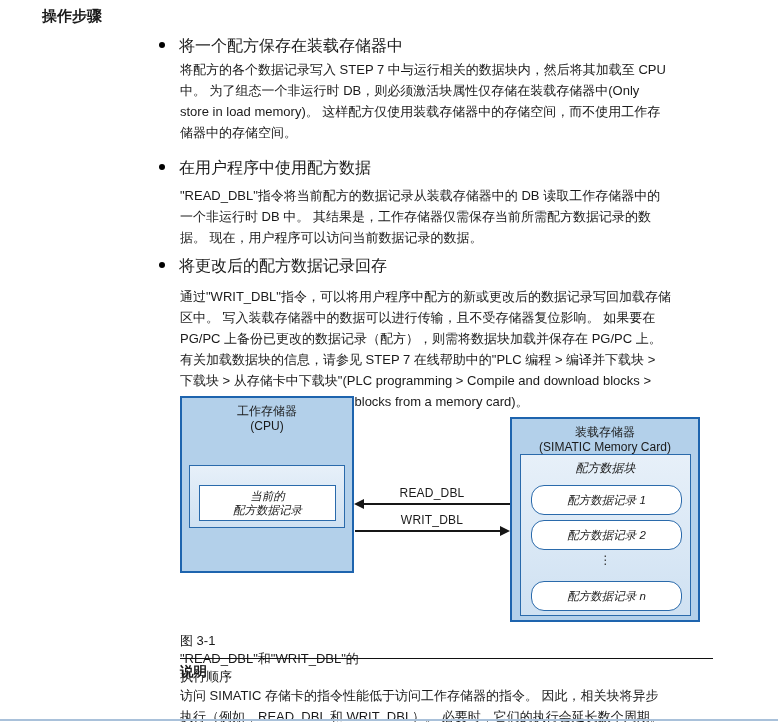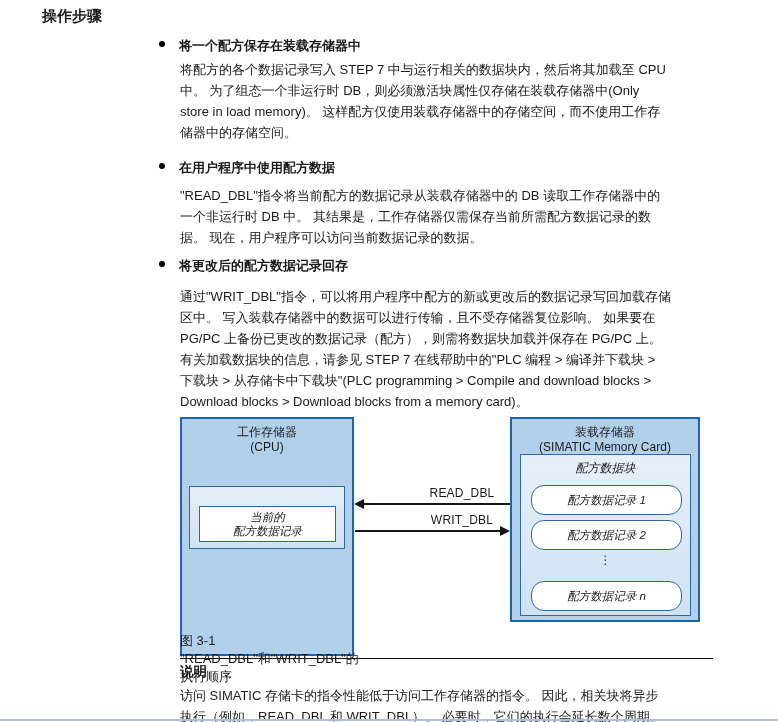--- a/index.html
+++ b/index.html
@@ -4,34 +4,34 @@
 <style>
   html,body{margin:0;padding:0;background:#fff;}
   .page{
     position:relative;width:778px;height:722px;background:#ffffff;overflow:hidden;
     font-family:"Liberation Sans","DejaVu Sans",sans-serif;color:#1a1a1a;
   }
   .abs{position:absolute;}
   .sec-head{left:42px;top:6px;font-size:15px;font-weight:bold;line-height:19px;}
   .bullet{left:159px;width:560px;}
   .dot{display:inline-block;width:6px;height:6px;border-radius:50%;background:#000;vertical-align:3px;margin-right:14px;}
-  .btitle{font-size:13px;font-weight:bold;}
+  .btitle{font-size:16px;font-weight:normal;}
   .para{left:180px;width:540px;font-size:13px;line-height:21px;white-space:pre-line;}
   
   .membox{box-sizing:border-box;background:#b3d0ea;border:2px solid #1e64ae;}
   .box-title{position:absolute;left:0;right:0;top:6px;text-align:center;font-size:12px;line-height:15px;white-space:pre-line;}
   .innerbox{position:absolute;box-sizing:border-box;border:1px solid #2a6aab;
     background:linear-gradient(to bottom,#e7f0f9,#cfe1f2);font-style:italic;}
   .inner-title{position:absolute;left:0;right:0;top:4px;text-align:center;font-size:12px;line-height:15px;}
   .whitebox{position:absolute;box-sizing:border-box;background:#ffffff;border:1px solid #2a6aab;
     display:flex;align-items:center;justify-content:center;text-align:center;
     font-size:11.5px;line-height:14px;white-space:pre-line;}
   .rec{font-size:11.5px;line-height:13px;border-radius:13px;}
   .ellipsis-row{position:absolute;left:0;right:0;text-align:center;font-size:12px;color:#333;}
-  .arrow-label{width:156px;text-align:center;font-size:12px;letter-spacing:.2px;padding-left:30px;}
+  .arrow-label{width:156px;text-align:center;font-size:12px;letter-spacing:.2px;}
   .hline{height:2px;background:#161616;}
   .tri-left{width:0;height:0;border-top:5px solid transparent;border-bottom:5px solid transparent;border-right:10px solid #161616;}
   .tri-right{width:0;height:0;border-top:5px solid transparent;border-bottom:5px solid transparent;border-left:10px solid #161616;}
   .caption{left:180px;top:632px;font-size:13px;}
   .cap-label{display:inline-block;width:73px;}
   .rule{left:180px;top:658px;width:533px;height:1px;background:#111;}
   .note-title{left:180px;top:663px;font-size:13.5px;font-weight:bold;}
   .bottom-rule{left:0;top:719px;width:778px;height:2px;background:#a9c1da;}
 </style>
 </head>
@@ -61,21 +61,21 @@
   </div>
   <div class="abs para" style="top:286px">通过"WRIT_DBL"指令，可以将用户程序中配方的新或更改后的数据记录写回加载存储
 区中。 写入装载存储器中的数据可以进行传输，且不受存储器复位影响。 如果要在
 PG/PC 上备份已更改的数据记录（配方），则需将数据块加载并保存在 PG/PC 上。
 有关加载数据块的信息，请参见 STEP 7 在线帮助中的"PLC 编程 &gt; 编译并下载块 &gt;
 下载块 &gt; 从存储卡中下载块"(PLC programming &gt; Compile and download blocks &gt;
 Download blocks &gt; Download blocks from a memory card)。</div>
 
   <div class="abs" style="left:0;top:0;width:0;height:0;">
 
-    <div class="abs membox" style="left:180px;top:417px;width:174px;height:239px;">
+    <div class="abs membox" style="left:180px;top:396px;width:174px;height:177px;">
       <div class="box-title">工作存储器
 (CPU)</div>
       <div class="innerbox" style="left:7px;top:67px;width:156px;height:63px;">
         <div class="whitebox" style="left:9px;top:19px;width:137px;height:36px;">当前的
 配方数据记录</div>
       </div>
     </div>
 
     <div class="abs membox" style="left:510px;top:417px;width:190px;height:205px;">
       <div class="box-title">装载存储器

